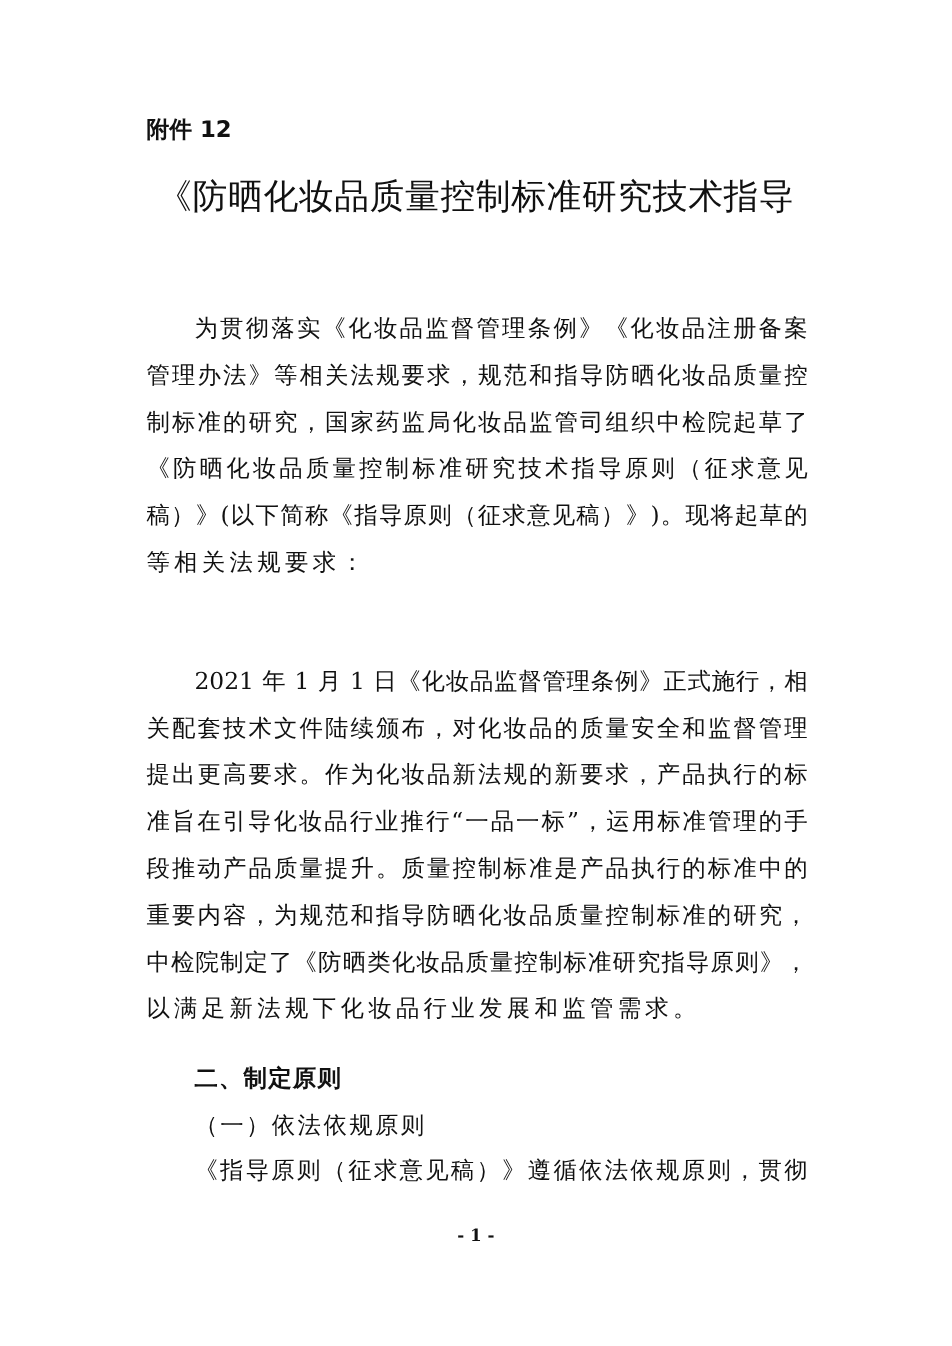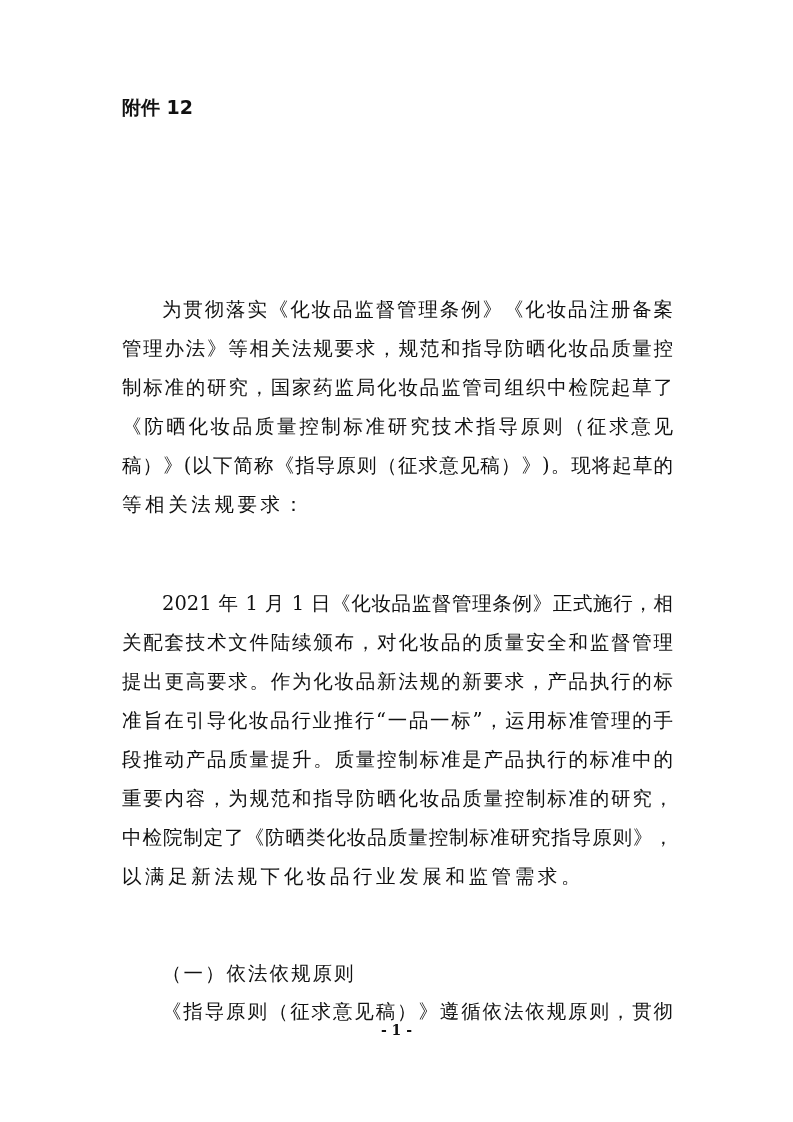--- a/index.html
+++ b/index.html
@@ -4,35 +4,36 @@
   <style>
     html, body { margin: 0; padding: 0; background: #ffffff; }
     body { width: 793px; height: 1122px; position: relative; overflow: hidden;
            font-family: "DejaVu Serif", "Liberation Serif", serif; color: #111111; }
     .page { position: absolute; left: 0; top: 0; width: 793px; height: 1122px; border-radius: 26px; }
     .attachment { position: absolute; left: 122px; top: 95px; font-size: 19px;
                   font-family: "DejaVu Sans", sans-serif; font-weight: bold; }
     .title { position: absolute; left: 100px; width: 593px; text-align: center;
              font-size: 29px; line-height: 46px; top: 140px; letter-spacing: 0.5px; }
     .line { position: absolute; left: 122px; width: 551px; font-size: 19.5px;
-            line-height: 24px; white-space: nowrap; letter-spacing: 3.6px; margin-top: 36px; }
+            line-height: 24px; white-space: nowrap; letter-spacing: 3.6px; }
     .justify { text-align: justify; text-align-last: justify; letter-spacing: 0; }
     .indent { padding-left: 40px; box-sizing: border-box; }
     .heading { font-family: "DejaVu Sans", sans-serif; font-weight: bold; letter-spacing: 1px; }
     .sub { letter-spacing: 2px; }
     .footer { position: absolute; top: 1022px; left: 0; width: 793px; text-align: center;
               font-size: 14px; font-weight: bold; }
   </style>
 </head>
 <body>
 
 <div class="page">
   <div class="attachment">附件 12</div>
 
   <div class="title">
+    <div>《防晒化妆品质量控制标准研究技术指导</div>
   </div>
 
   <div>
     <div class="line justify indent" style="top:262px">为贯彻落实《化妆品监督管理条例》《化妆品注册备案</div>
     <div class="line justify" style="top:301px">管理办法》等相关法规要求，规范和指导防晒化妆品质量控</div>
     <div class="line justify" style="top:340px">制标准的研究，国家药监局化妆品监管司组织中检院起草了</div>
     <div class="line justify" style="top:379px">《防晒化妆品质量控制标准研究技术指导原则（征求意见</div>
     <div class="line justify" style="top:418px">稿）》(以下简称《指导原则（征求意见稿）》)。现将起草的</div>
     <div class="line" style="top:457px">等相关法规要求：</div>
   </div>
@@ -42,17 +43,18 @@
     <div class="line justify indent" style="top:556px">2021 年 1 月 1 日《化妆品监督管理条例》正式施行，相</div>
     <div class="line justify" style="top:595px">关配套技术文件陆续颁布，对化妆品的质量安全和监督管理</div>
     <div class="line justify" style="top:634px">提出更高要求。作为化妆品新法规的新要求，产品执行的标</div>
     <div class="line justify" style="top:673px">准旨在引导化妆品行业推行“一品一标”，运用标准管理的手</div>
     <div class="line justify" style="top:712px">段推动产品质量提升。质量控制标准是产品执行的标准中的</div>
     <div class="line justify" style="top:751px">重要内容，为规范和指导防晒化妆品质量控制标准的研究，</div>
     <div class="line justify" style="top:790px">中检院制定了《防晒类化妆品质量控制标准研究指导原则》，</div>
     <div class="line" style="top:829px">以满足新法规下化妆品行业发展和监管需求。</div>
   </div>
 
+  <div class="line heading indent" style="top:887px">二、制定原则</div>
   <div class="line sub indent" style="top:926px">（一）依法依规原则</div>
   <div class="line justify indent" style="top:964px">《指导原则（征求意见稿）》遵循依法依规原则，贯彻</div>
 
   <div class="footer">- 1 -</div>
 </div>
 
 </body></html>

